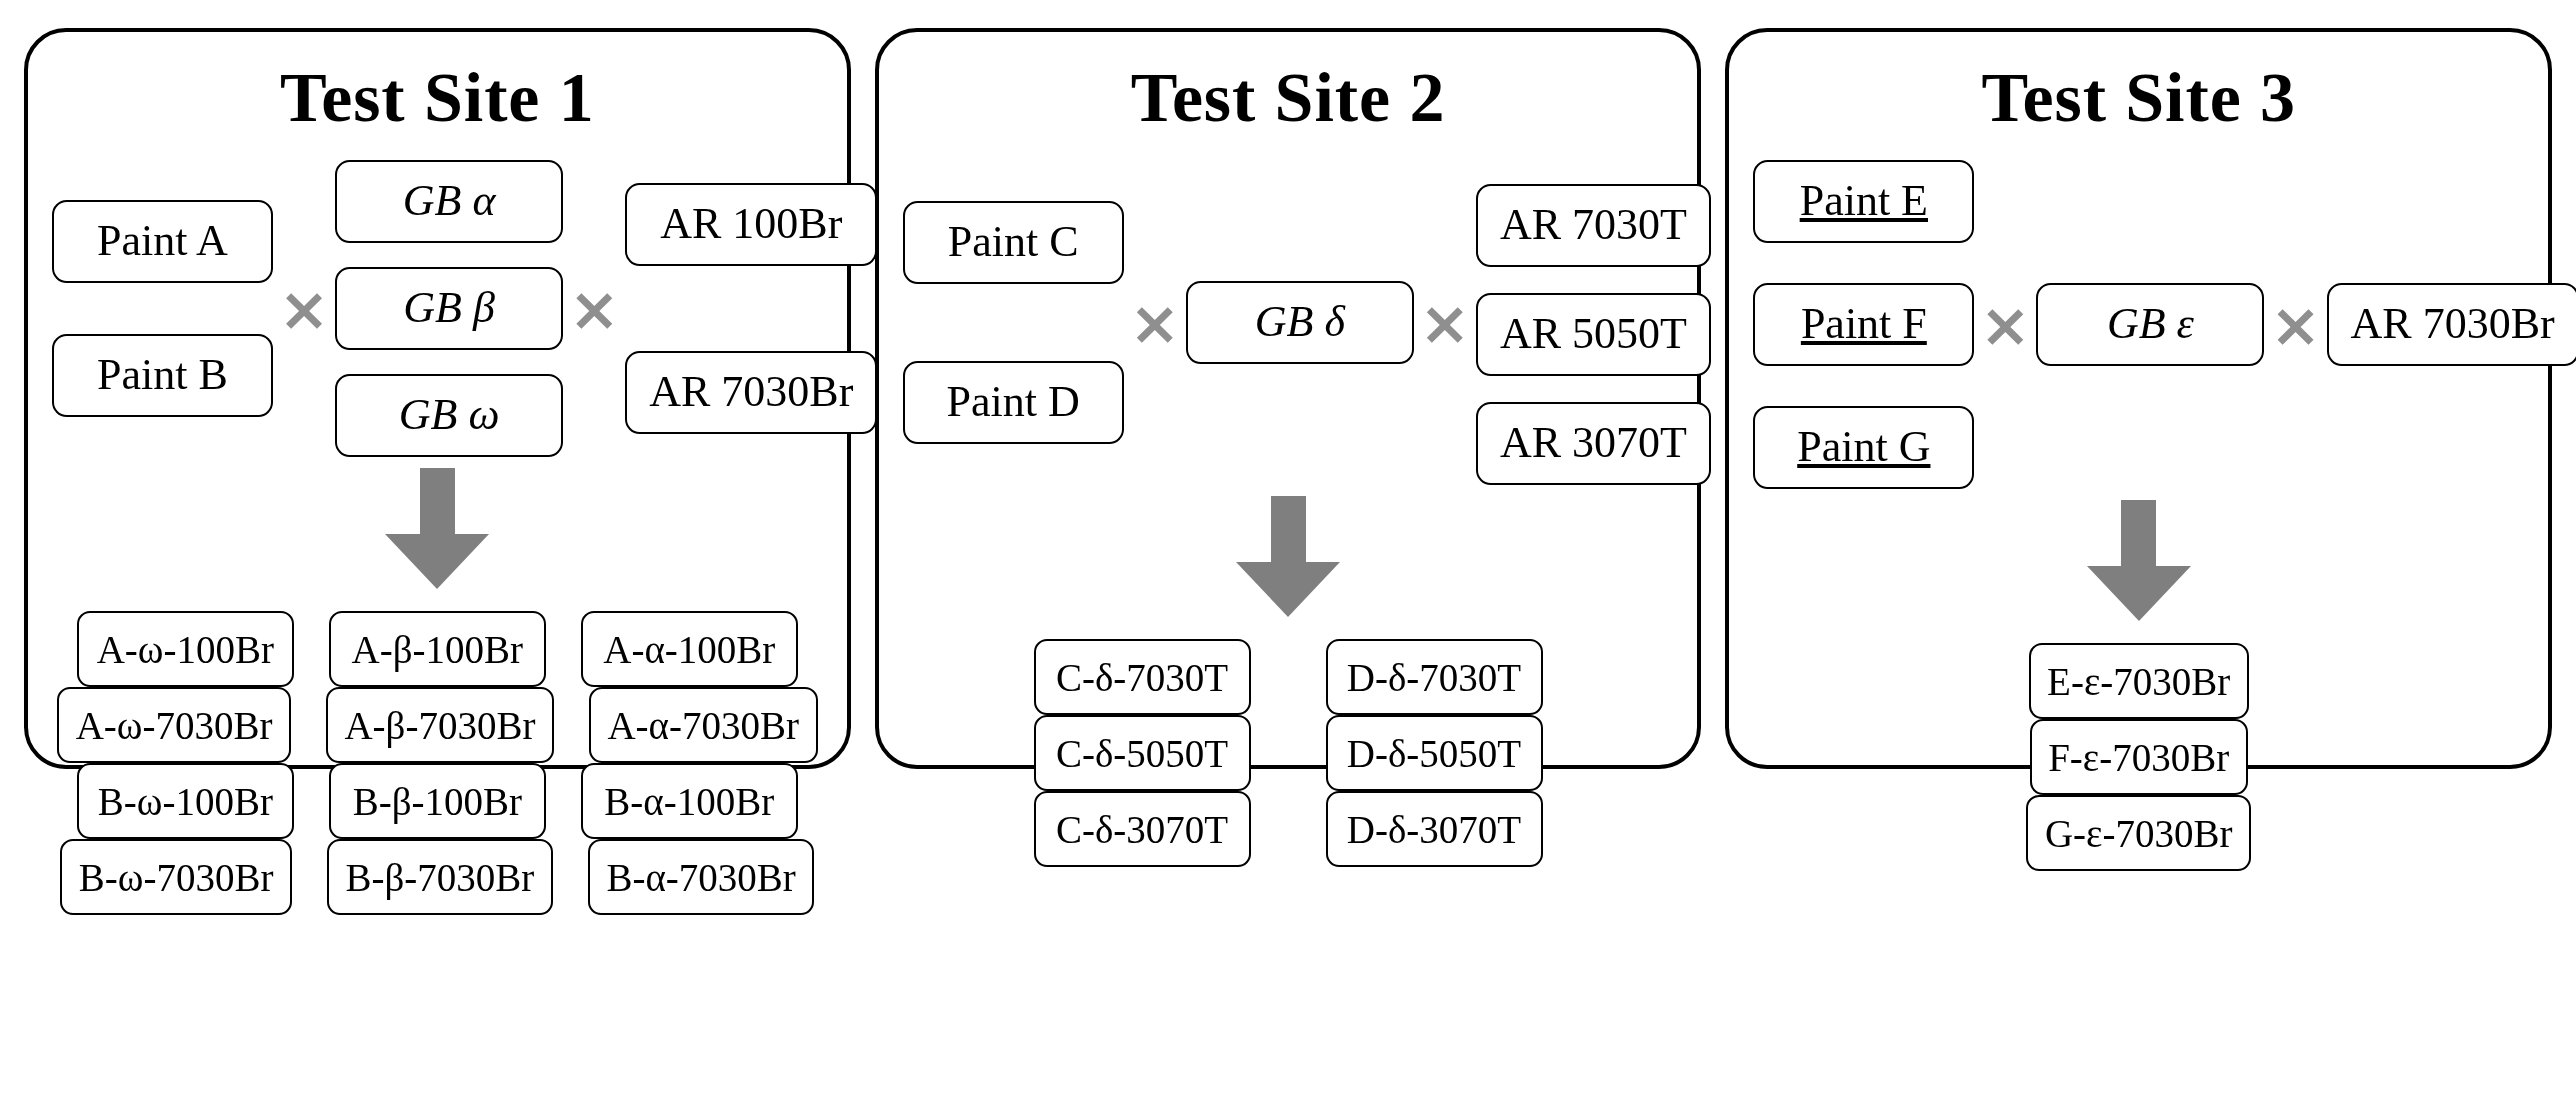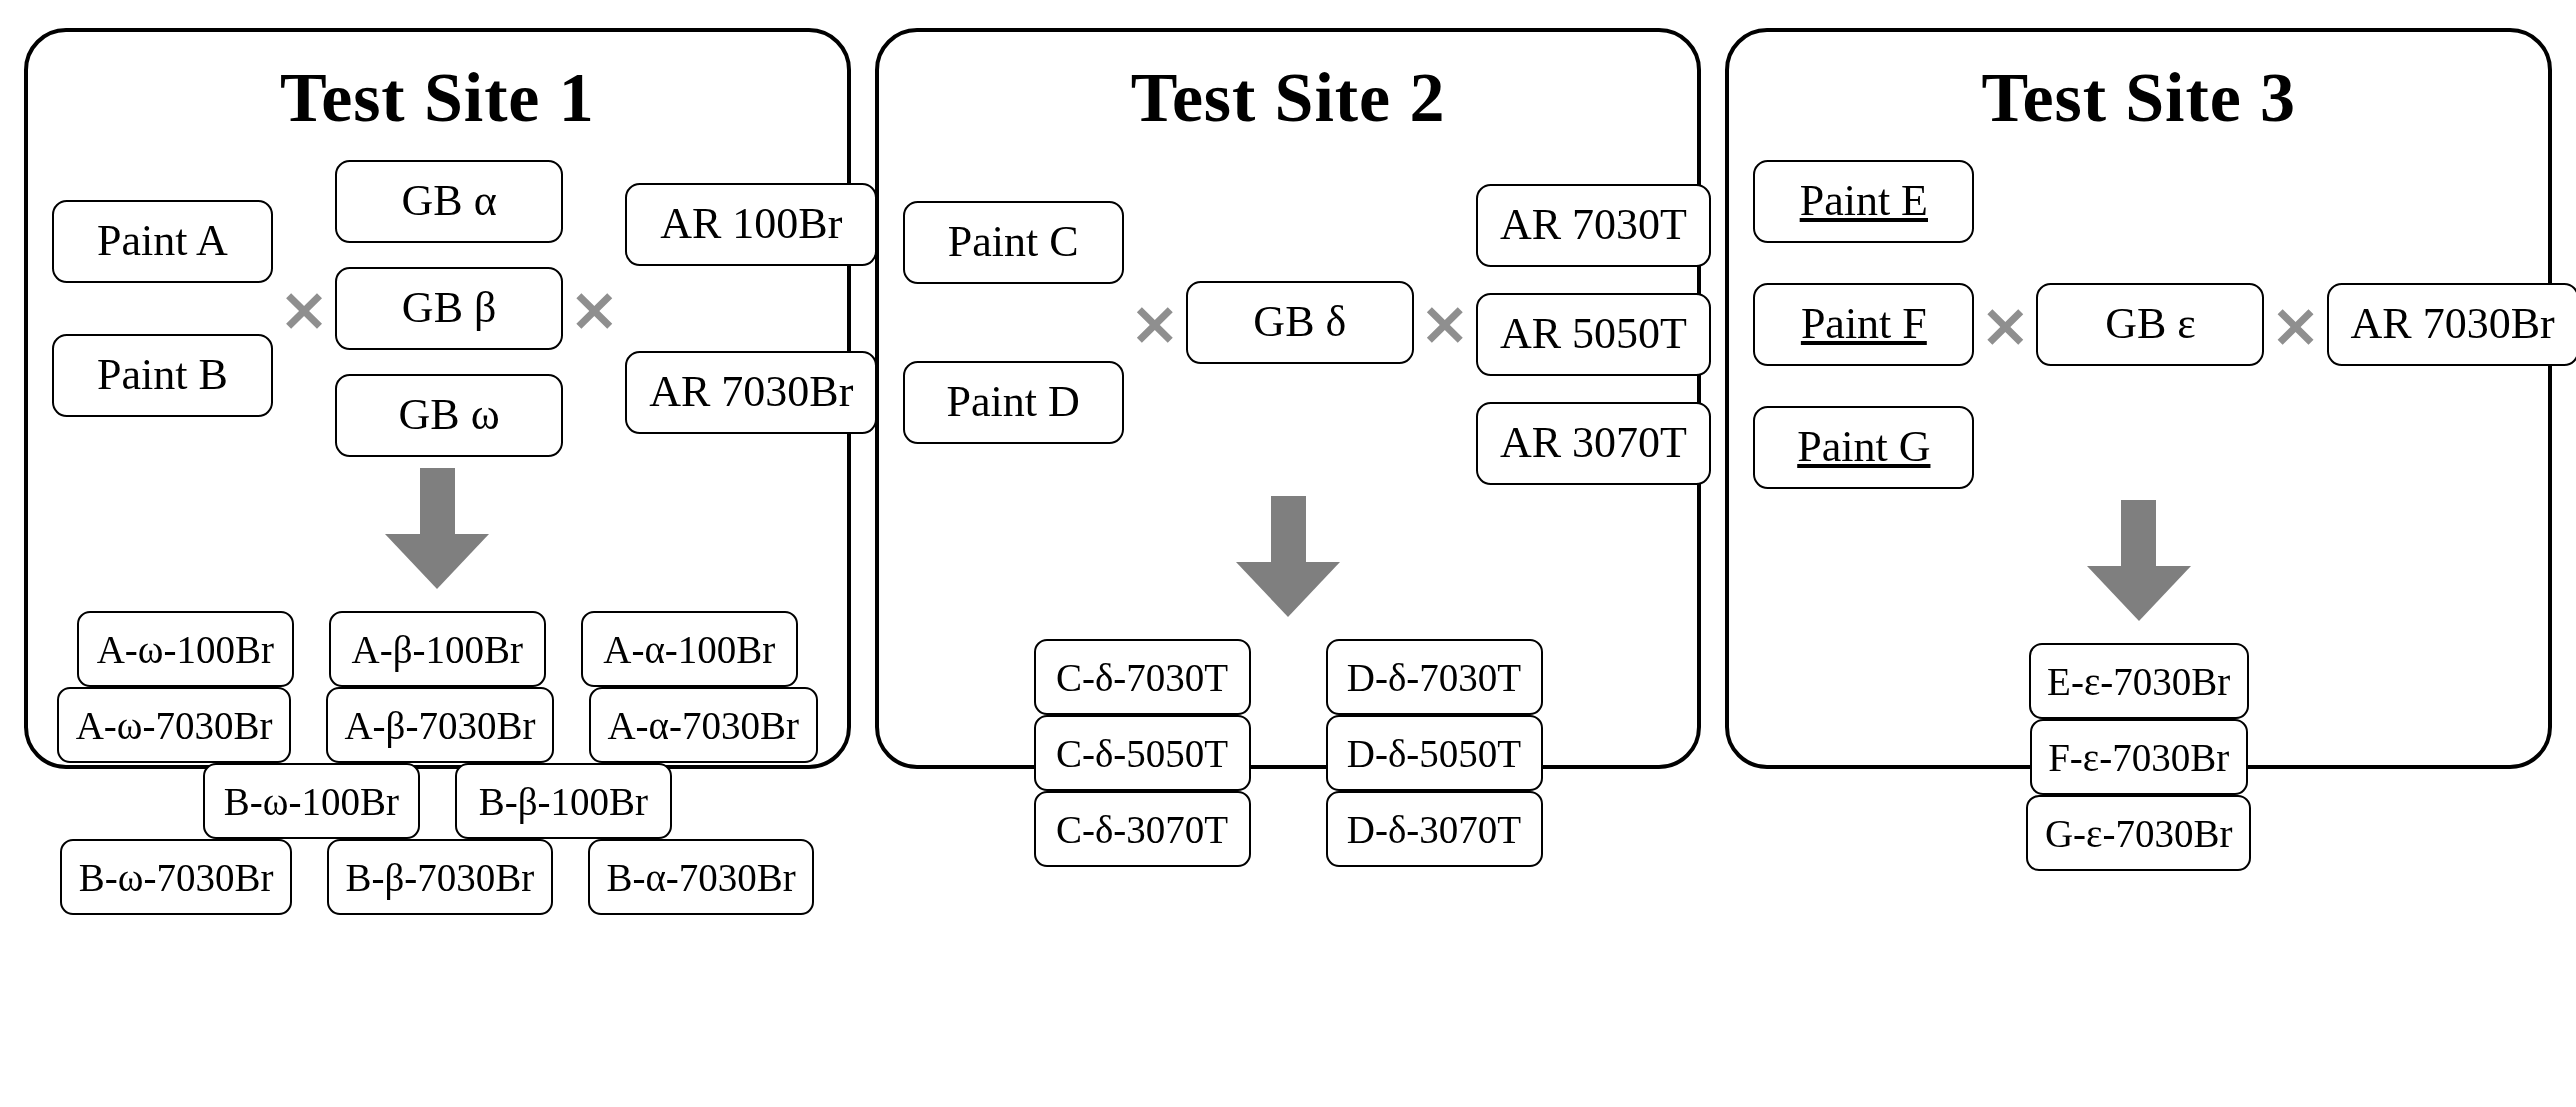--- a/index.html
+++ b/index.html
@@ -55,21 +55,21 @@
   .box {
     border: 2.8px solid #000000;
     border-radius: 14.7px;
     background: #ffffff;
     font-size: 44px;
     line-height: 1;
     text-align: center;
     padding: 17.5px 22px;
     white-space: nowrap;
   }
-  .box.gb    { min-width: 228px; }
+  .box.gb    { min-width: 228px; font-style: italic; }
   .box.paint { min-width: 221px; }
   .box.ar    { min-width: 195px; }
   .cross {
     font-family: "DejaVu Sans", sans-serif;
     font-weight: bold;
     font-size: 61px;
     line-height: 1;
     color: #8f8f8f;
     padding: 0 5.5px;
     flex: 0 0 auto;
@@ -155,20 +155,21 @@
         <div class="rbox">A-α-100Br</div>
       </div>
       <div class="rrow cols-3">
         <div class="rbox">A-ω-7030Br</div>
         <div class="rbox">A-β-7030Br</div>
         <div class="rbox">A-α-7030Br</div>
       </div>
       <div class="rrow cols-3">
         <div class="rbox">B-ω-100Br</div>
         <div class="rbox">B-β-100Br</div>
+        <div class="rbox">B-α-100Br</div>
       </div>
       <div class="rrow cols-3">
         <div class="rbox">B-ω-7030Br</div>
         <div class="rbox">B-β-7030Br</div>
         <div class="rbox">B-α-7030Br</div>
       </div>
     </div>
   </section>
 
   <section class="panel">

